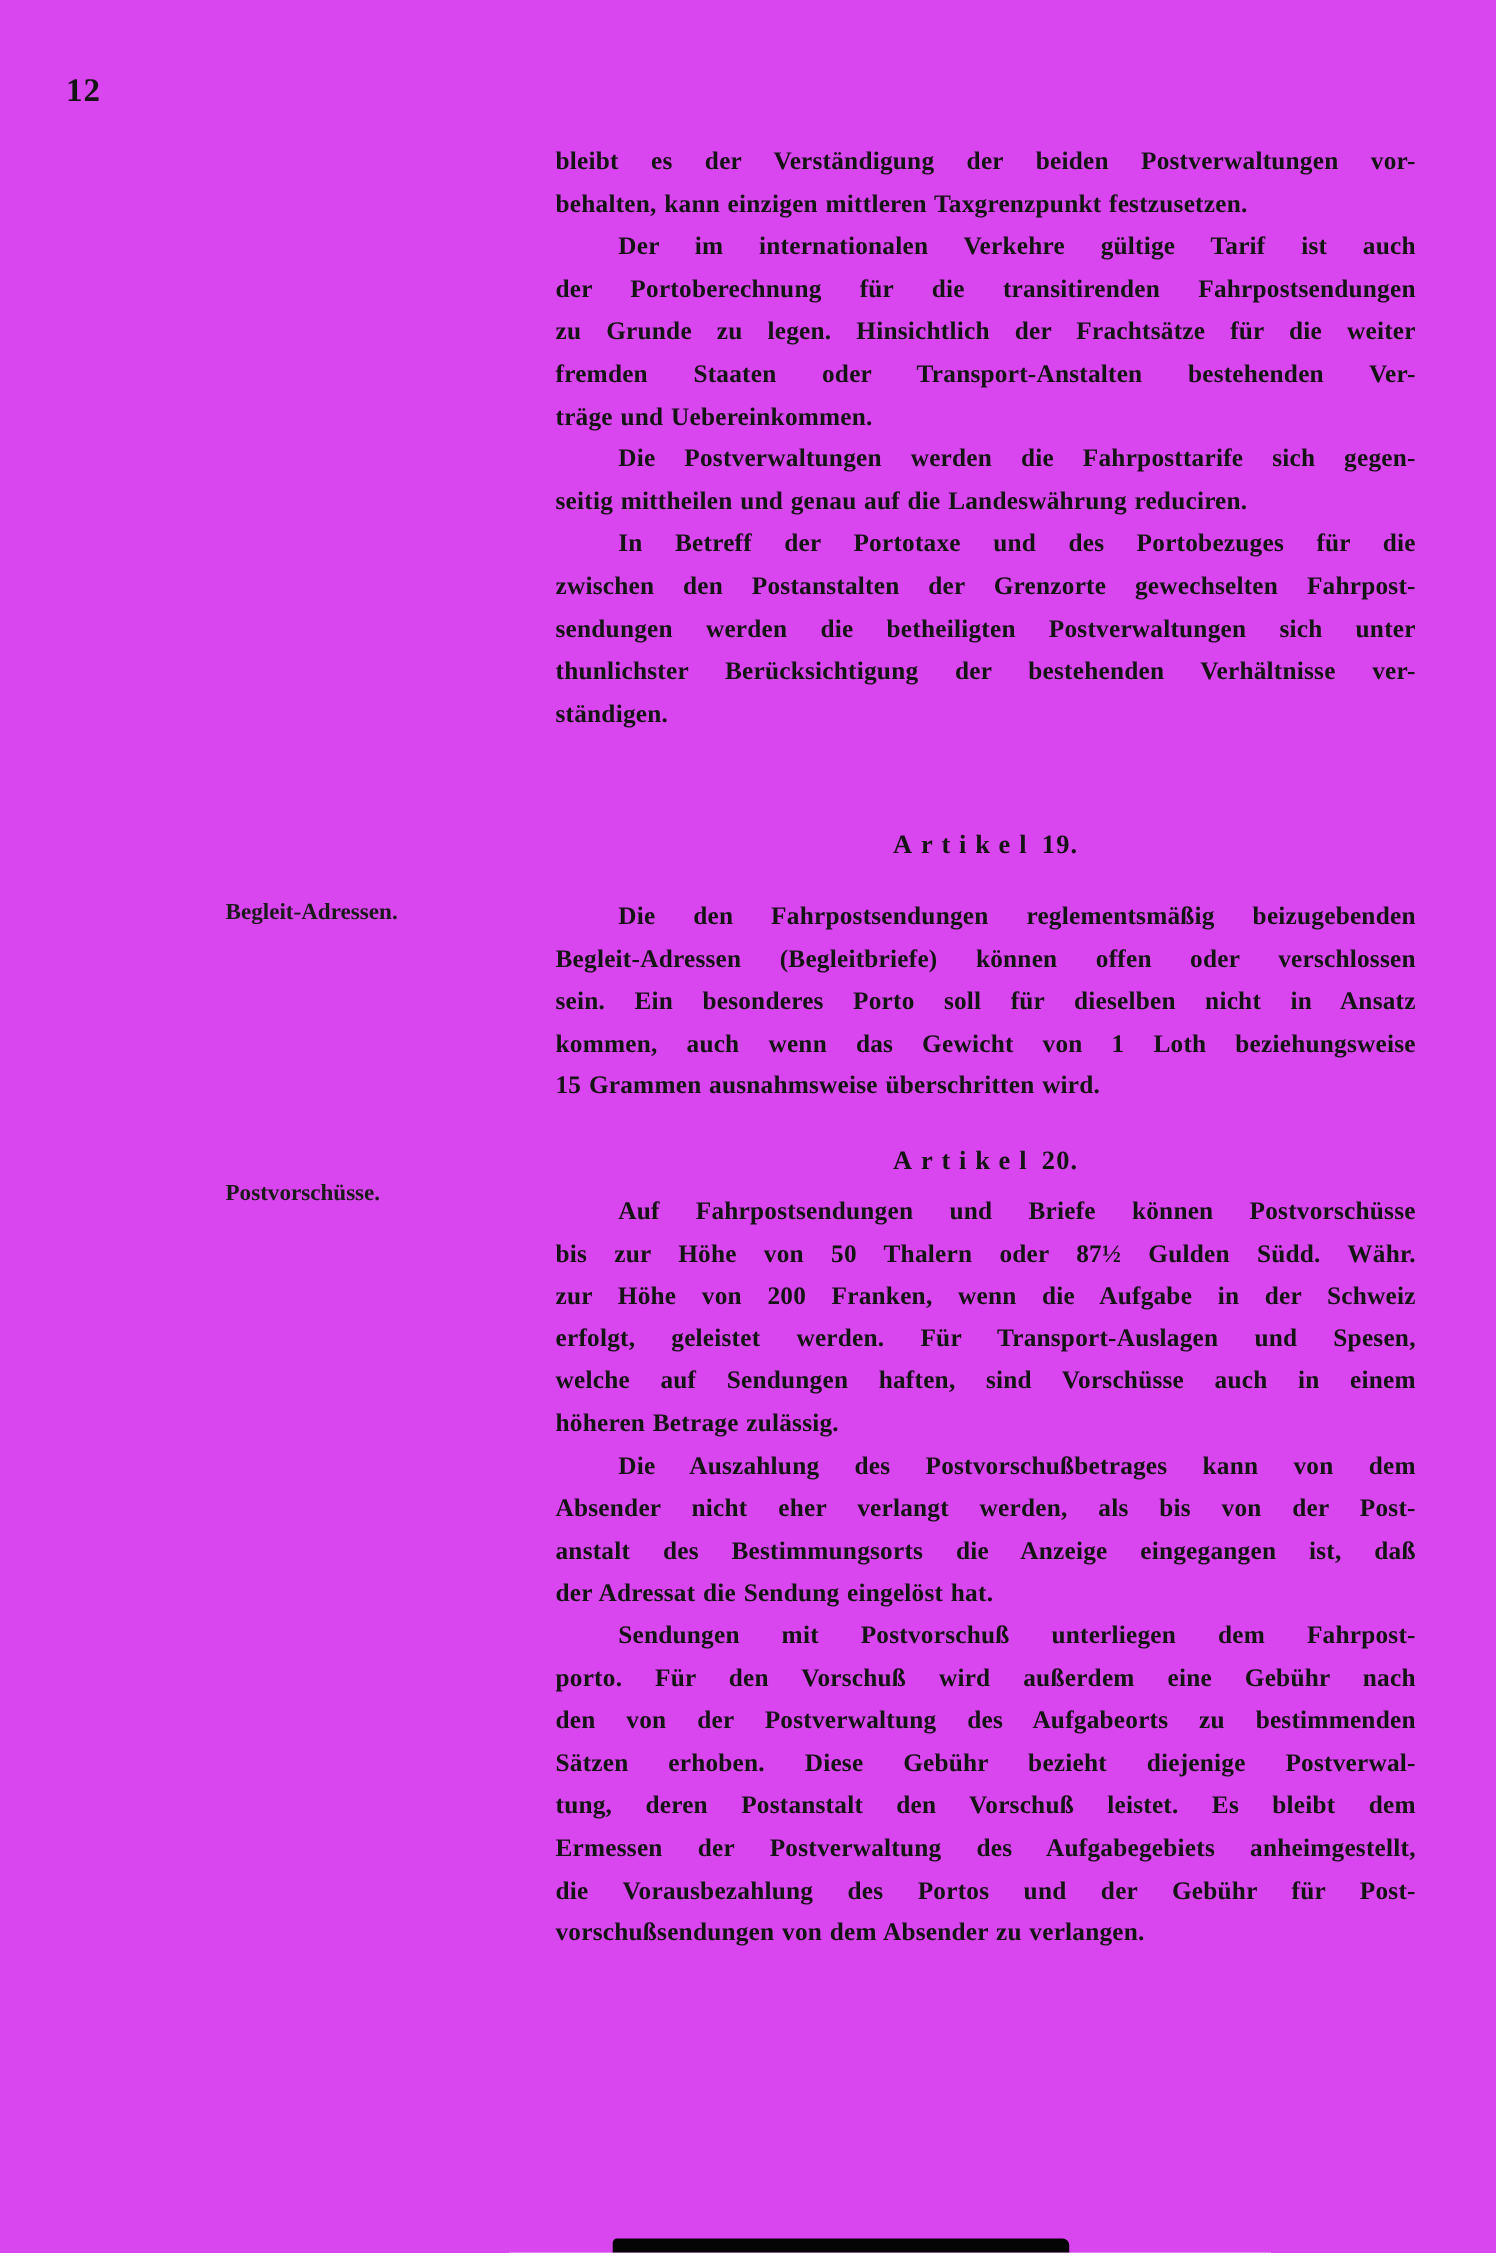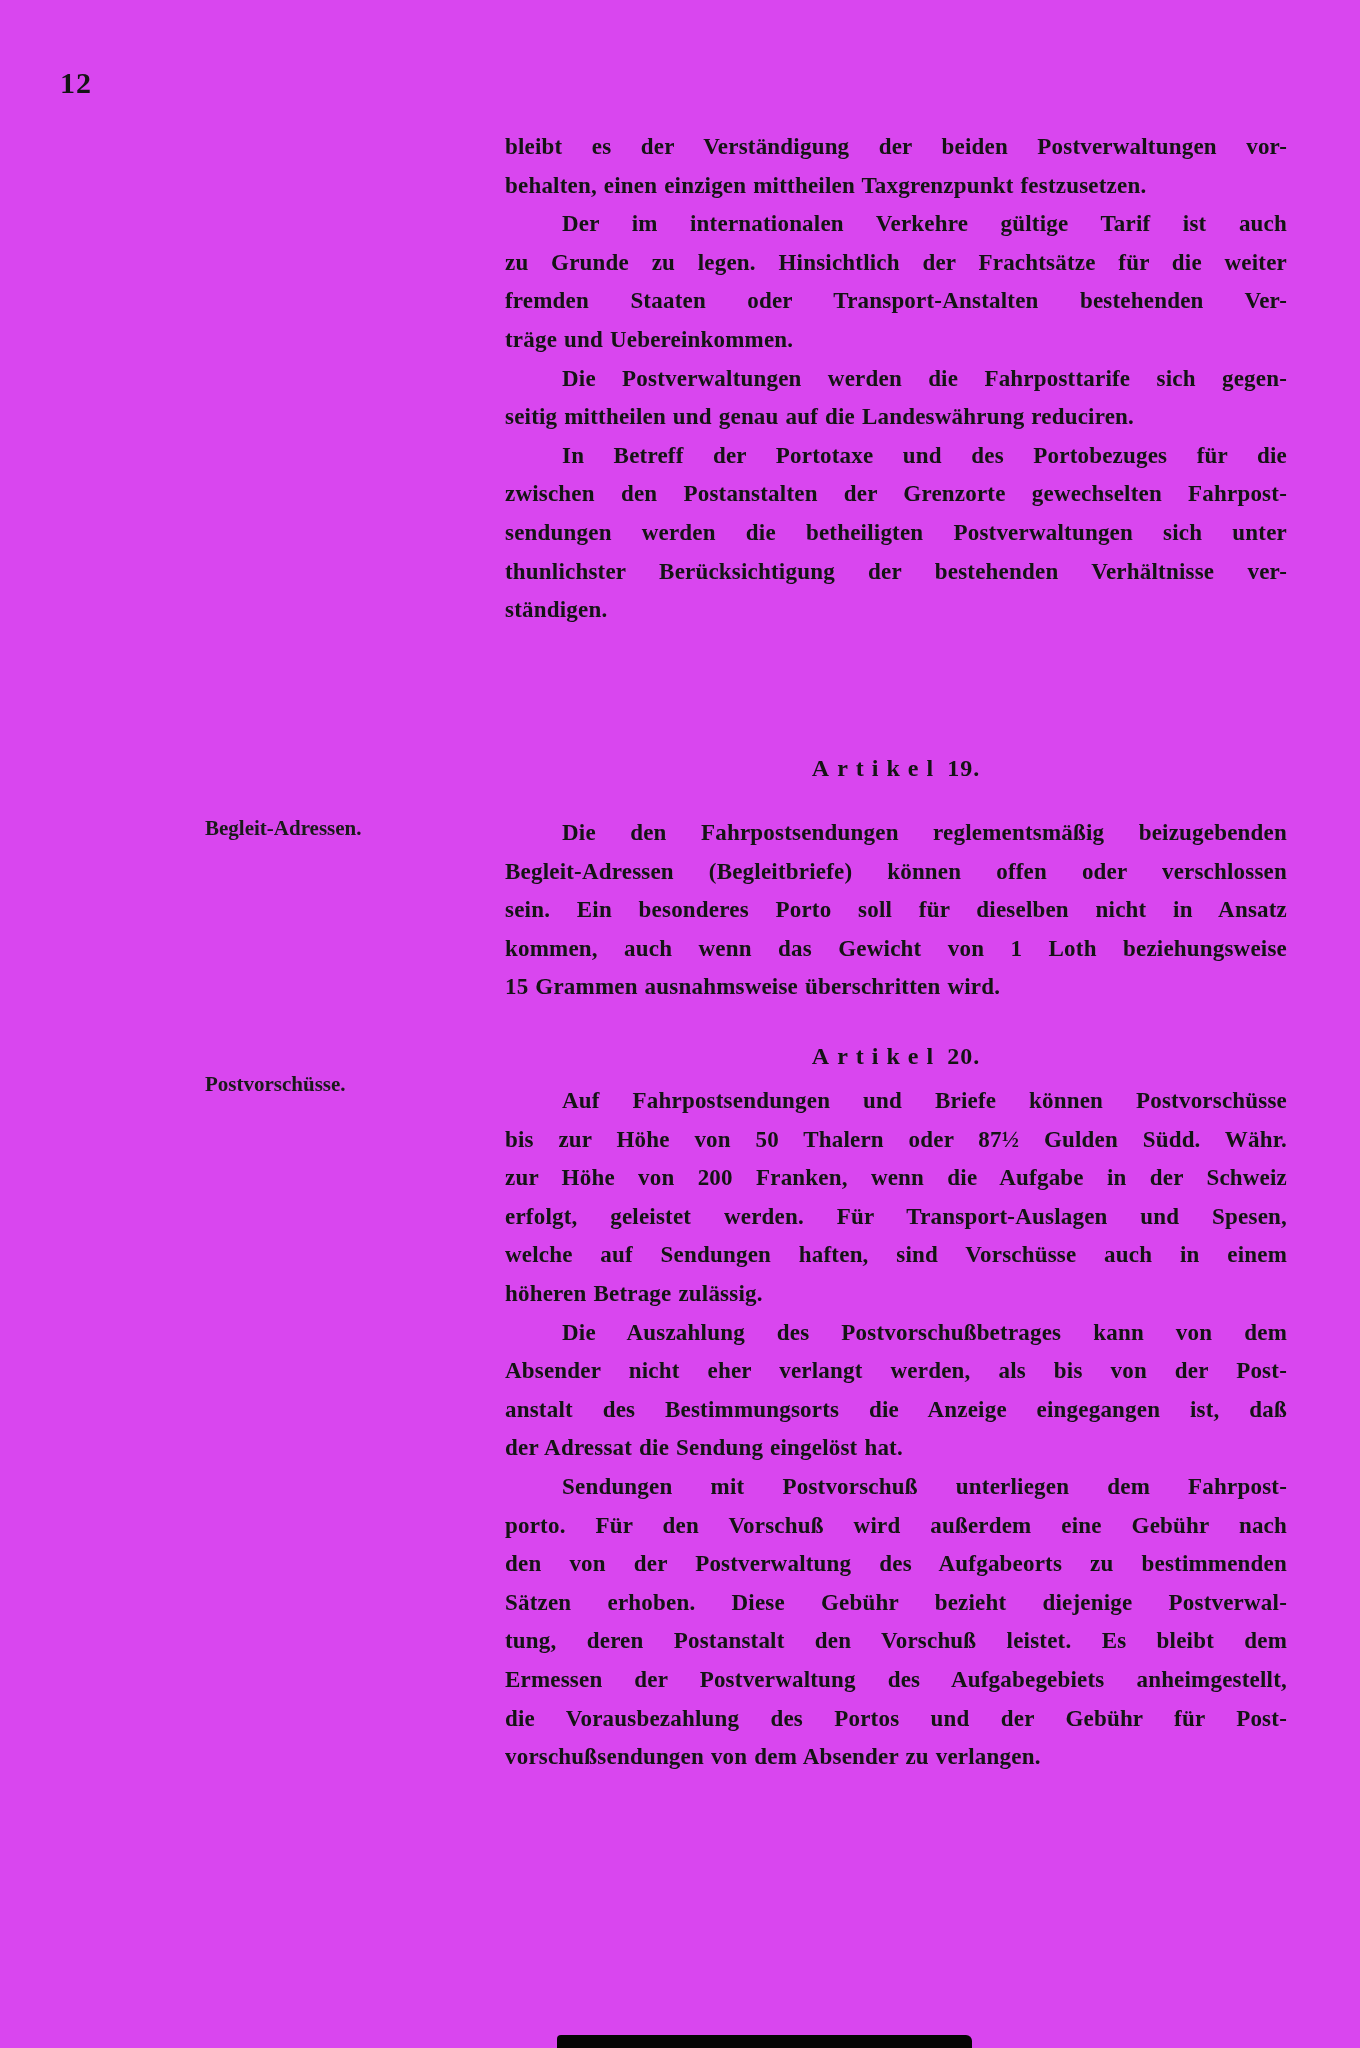--- a/index.html
+++ b/index.html
@@ -53,22 +53,23 @@
 </style>
 </head>
 <body>
 
 <div class="page">
 
   <div class="page-number">12</div>
 
   <div class="textcol" style="top:128px">
     <div class="ln j">bleibt es der Verständigung der beiden Postverwaltungen vor-</div>
-    <div class="ln last">behalten, einen einzigen mittheilen Taxgrenzpunkt festzusetzen.</div>
+    <div class="ln last">behalten, kann einzigen mittleren Taxgrenzpunkt festzusetzen.</div>
     <div class="ln j ind">Der im internationalen Verkehre gültige Tarif ist auch</div>
+    <div class="ln j">der Portoberechnung für die transitirenden Fahrpostsendungen</div>
     <div class="ln j">zu Grunde zu legen. Hinsichtlich der Frachtsätze für die weiter</div>
     <div class="ln j">fremden Staaten oder Transport-Anstalten bestehenden Ver-</div>
     <div class="ln last">träge und Uebereinkommen.</div>
     <div class="ln j ind">Die Postverwaltungen werden die Fahrposttarife sich gegen-</div>
     <div class="ln last">seitig mittheilen und genau auf die Landeswährung reduciren.</div>
     <div class="ln j ind">In Betreff der Portotaxe und des Portobezuges für die</div>
     <div class="ln j">zwischen den Postanstalten der Grenzorte gewechselten Fahrpost-</div>
     <div class="ln j">sendungen werden die betheiligten Postverwaltungen sich unter</div>
     <div class="ln j">thunlichster Berücksichtigung der bestehenden Verhältnisse ver-</div>
     <div class="ln last">ständigen.</div>

